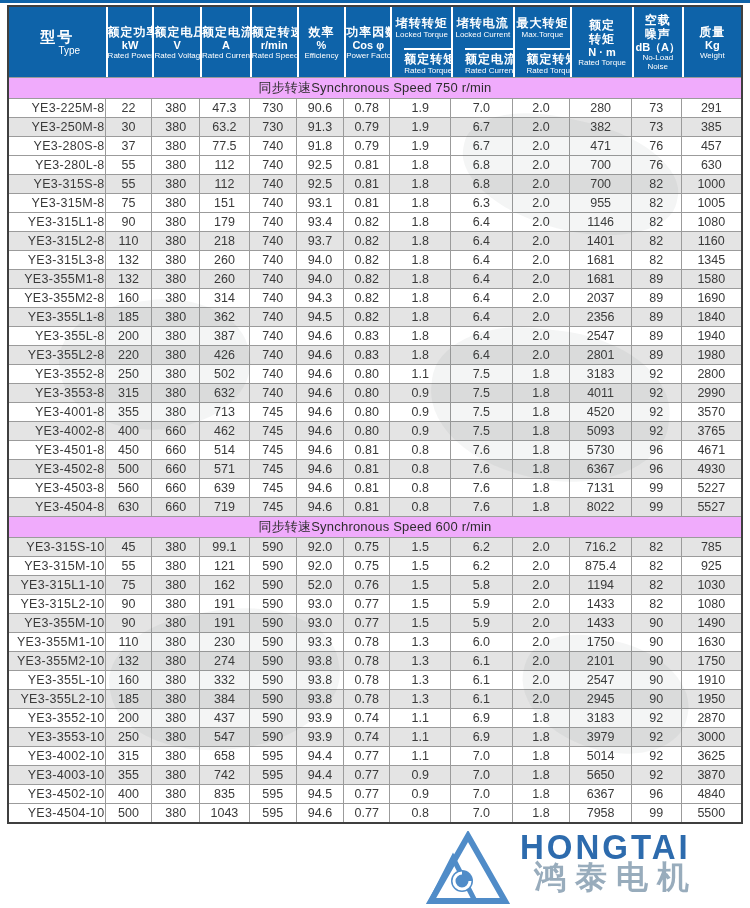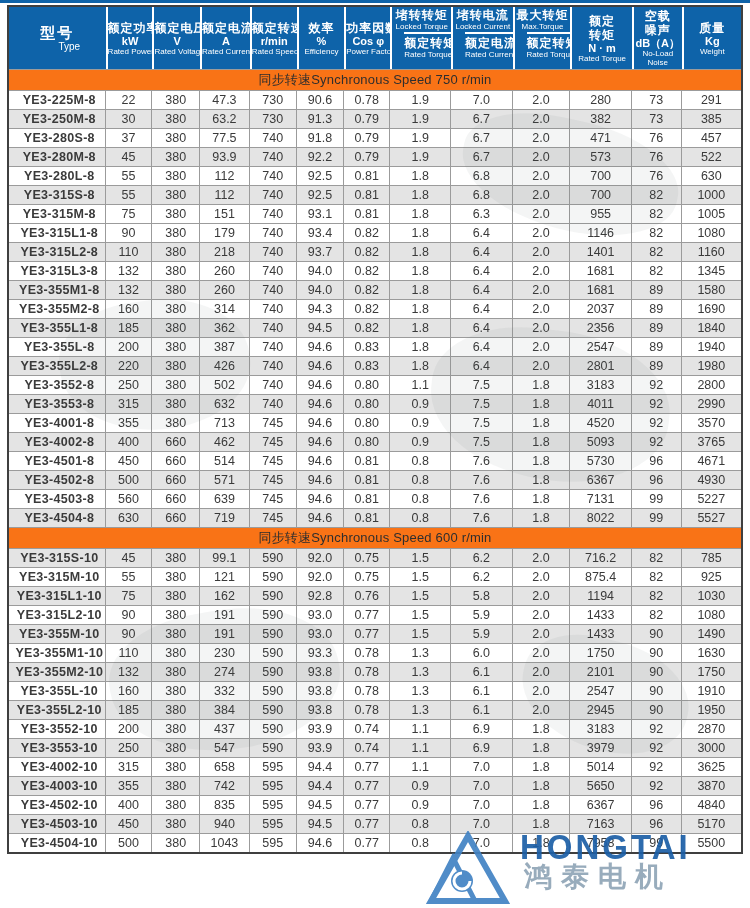--- a/index.html
+++ b/index.html
@@ -22,35 +22,35 @@
     padding:0; height:62px; vertical-align:middle; text-align:center; overflow:hidden;
   }
   thead th + th { border-left:2px solid #fff; }
   .h-cn     { font-size:12px; line-height:14px; letter-spacing:1px; white-space:nowrap; }
   .h-cn-big { font-size:15px; line-height:17px; letter-spacing:2px; }
   .h-unit   { font-size:11px; line-height:12px; font-weight:bold; }
   .h-en     { font-size:8px;  line-height:9px;  font-weight:normal; white-space:nowrap; }
   .h-en-wrap{ white-space:normal; }
   .h-en-big { font-size:10px; line-height:12px; font-weight:normal;padding-left:24px; }
   th.stacked { vertical-align:top; }
-  .half { height:25px; display:flex; flex-direction:column; justify-content:center; }
+  .half { height:41px; display:flex; flex-direction:column; justify-content:center; }
   .half.divided { border-top:2px solid #fff; height:29px;margin-left:12px; }
 
   
   tbody td {
     font-size:12.5px; color:#3a3a3a; text-align:center;
     height:19px; padding:0; border-top:1px solid #9b9b9b;
     overflow:hidden; white-space:nowrap;
   }
   tr.data td { border-right:1px solid #9b9b9b; }
   tr.data td:last-child { border-right:none; }
   tr.data.shaded td { background:var(--stripe,#e4e4e4); }
-  td.type-cell { text-align:center; padding-left:5px; letter-spacing:.3px;font-weight:bold; }
+  td.type-cell { text-align:right; padding-left:5px; letter-spacing:.3px; }
   tr.section-row td {
-    height:21px; background:#f97316; font-size:13px; color:#2e2e2e;
+    height:21px; background:#f0abfc; font-size:13px; color:#2e2e2e;
     text-align:center; letter-spacing:.2px;
   }
 
   
   .blob { position:absolute; background:rgba(90,100,110,.065); pointer-events:none; z-index:5;
           border-radius:45% 55% 50% 60%; }
   .b1 { left:460px; top:120px; width:220px; height:110px; transform:rotate(12deg); }
   .b2 { left:60px;  top:300px; width:190px; height:130px; transform:rotate(-8deg); }
   .b3 { left:430px; top:330px; width:240px; height:150px; transform:rotate(6deg); }
   .b4 { left:110px; top:610px; width:230px; height:140px; transform:rotate(-10deg); }
@@ -61,22 +61,22 @@
     position:absolute; left:426px; top:831px; z-index:6;
     display:flex; align-items:flex-start; opacity:.92; pointer-events:none;
   }
   .logo svg { width:84px; height:74px; flex:0 0 auto; }
   .logo-text { margin-left:10px; }
   .logo-en {
     font-size:33px; line-height:32px; font-weight:bold; letter-spacing:3px;
     color:var(--logoText,#1c5fa7); transform:scaleY(1.05);
   }
   .logo-cn {
-    font-size:28px; line-height:30px; font-weight:bold; letter-spacing:9px;
-    color:var(--logoGray,#90a5b7); margin:-1px 0 0 4px; white-space:nowrap;
+    font-size:32px; line-height:30px; font-weight:bold; letter-spacing:9px;
+    color:var(--logoGray,#90a5b7); margin:-1px 0 0 14px; white-space:nowrap;
   }
 </style>
 </head>
 <body>
 
 <div class="top-strip"></div>
 
 <div class="table-wrap">
   <table>
     <colgroup>
@@ -221,35 +221,20 @@
           <td>740</td>
           <td>91.8</td>
           <td>0.79</td>
           <td>1.9</td>
           <td>6.7</td>
           <td>2.0</td>
           <td>471</td>
           <td>76</td>
           <td>457</td>
         </tr>
-        <tr class="data shaded">
-          <td class="type-cell">YE3-280M-8</td>
-          <td>45</td>
-          <td>380</td>
-          <td>93.9</td>
-          <td>740</td>
-          <td>92.2</td>
-          <td>0.79</td>
-          <td>1.9</td>
-          <td>6.7</td>
-          <td>2.0</td>
-          <td>573</td>
-          <td>76</td>
-          <td>522</td>
-        </tr>
         <tr class="data">
           <td class="type-cell">YE3-280L-8</td>
           <td>55</td>
           <td>380</td>
           <td>112</td>
           <td>740</td>
           <td>92.5</td>
           <td>0.81</td>
           <td>1.8</td>
           <td>6.8</td>
@@ -560,21 +545,21 @@
           <td>875.4</td>
           <td>82</td>
           <td>925</td>
         </tr>
         <tr class="data shaded">
           <td class="type-cell">YE3-315L1-10</td>
           <td>75</td>
           <td>380</td>
           <td>162</td>
           <td>590</td>
-          <td>92.8</td>
+          <td>52.0</td>
           <td>0.76</td>
           <td>1.5</td>
           <td>5.8</td>
           <td>2.0</td>
           <td>1194</td>
           <td>82</td>
           <td>1030</td>
         </tr>
         <tr class="data">
           <td class="type-cell">YE3-315L2-10</td>
@@ -733,35 +718,20 @@
           <td>835</td>
           <td>595</td>
           <td>94.5</td>
           <td>0.77</td>
           <td>0.9</td>
           <td>7.0</td>
           <td>1.8</td>
           <td>6367</td>
           <td>96</td>
           <td>4840</td>
-        </tr>
-        <tr class="data shaded">
-          <td class="type-cell">YE3-4503-10</td>
-          <td>450</td>
-          <td>380</td>
-          <td>940</td>
-          <td>595</td>
-          <td>94.5</td>
-          <td>0.77</td>
-          <td>0.8</td>
-          <td>7.0</td>
-          <td>1.8</td>
-          <td>7163</td>
-          <td>96</td>
-          <td>5170</td>
         </tr>
         <tr class="data">
           <td class="type-cell">YE3-4504-10</td>
           <td>500</td>
           <td>380</td>
           <td>1043</td>
           <td>595</td>
           <td>94.6</td>
           <td>0.77</td>
           <td>0.8</td>

